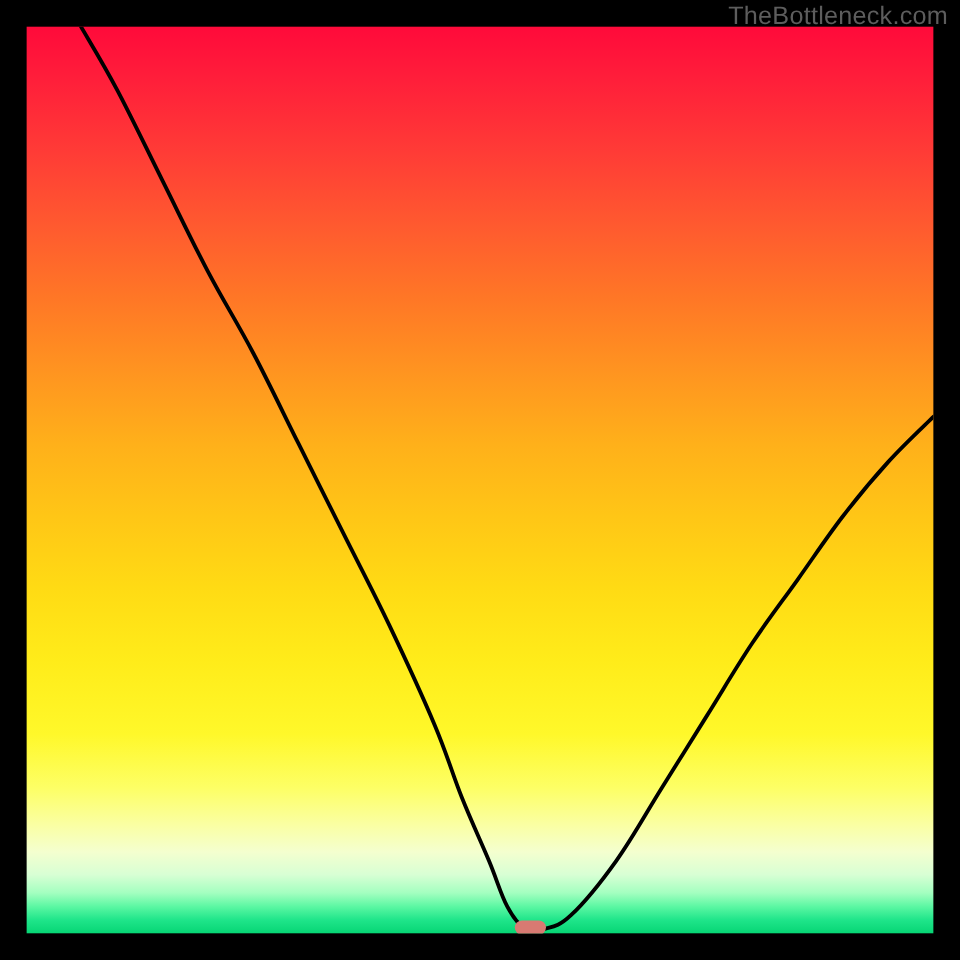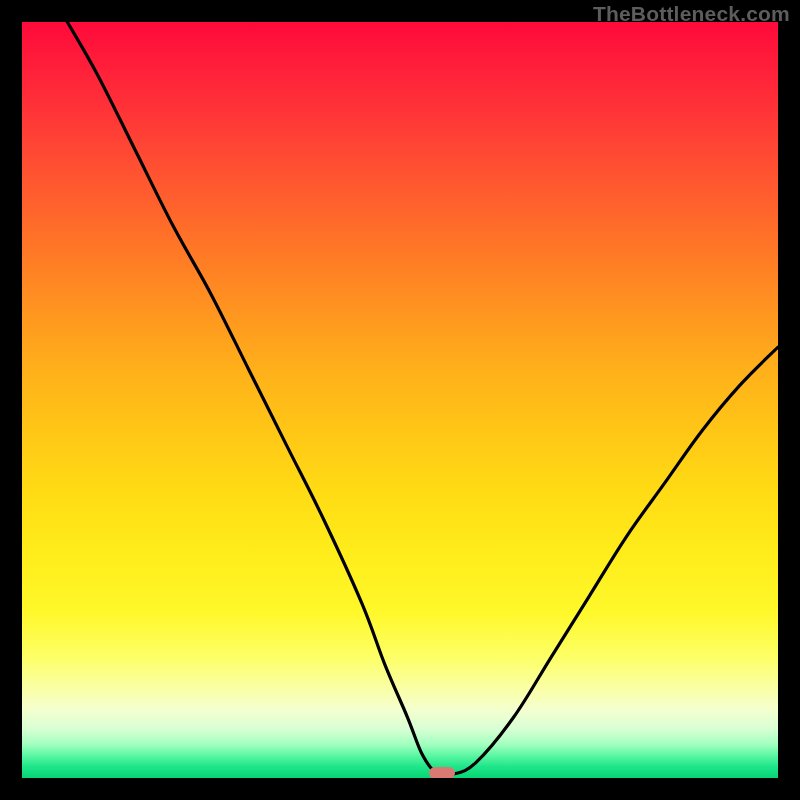--- a/index.html
+++ b/index.html
@@ -70,21 +70,21 @@
     background: #d87a72;
     border-radius: 6px;
     transform: translate(-50%, -50%);
   }
   .watermark {
     position: absolute;
     top: 2px;
     right: 10px;
     color: #5d5d5d;
     font-size: 21px;
-    font-weight: 700;
+    font-weight: 400;
     letter-spacing: 0.2px;
   }
 </style>
 </head>
 <body>
 
 <div class="frame">
 
   <div class="plot-area">
 

